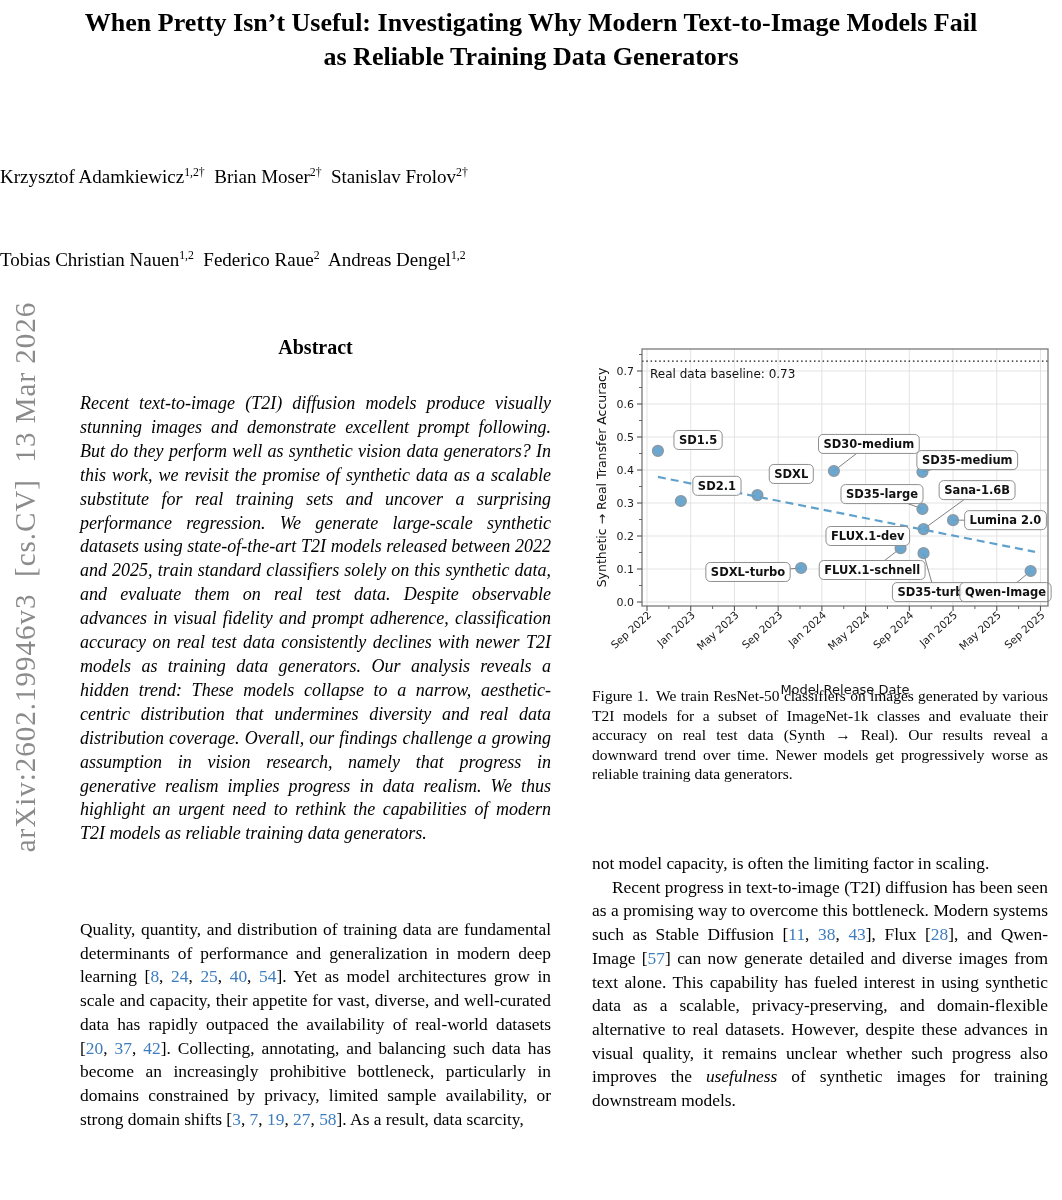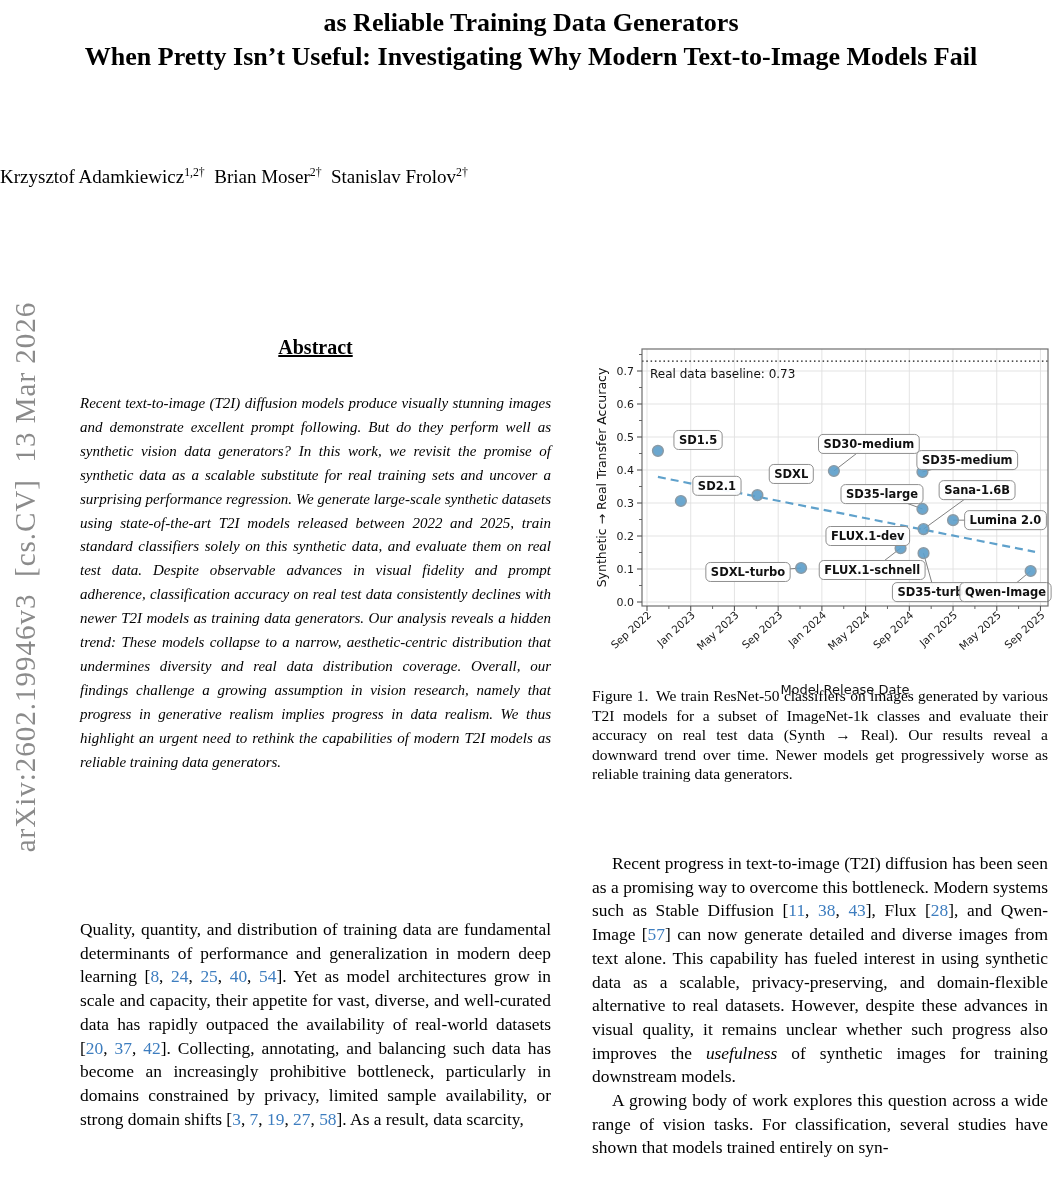--- a/index.html
+++ b/index.html
@@ -21,48 +21,49 @@
             font-size:19.5px; line-height:27.5px; white-space:pre; }
   .emails { position:absolute; top:262px; left:0; width:1062px; text-align:center;
             font-family:"Liberation Mono","DejaVu Sans Mono",monospace; font-size:13.5px; white-space:pre; }
   sup { font-size:62%; vertical-align:super; line-height:0; }
 
   
   .col-left  { position:absolute; left:80px;  top:330px; width:471px; height:870px; }
   .col-right { position:absolute; left:592px; top:336px; width:470px; height:864px; }
 
   .abstract-heading { position:absolute; top:6px; left:0; width:100%; text-align:center;
-                      font-size:20px; font-weight:bold;text-decoration:underline; }
+                      font-size:20px; font-weight:bold; }
   .abstract-text { position:absolute; top:62px; left:0; width:471px; font-style:italic;
-                   font-size:15px; line-height:23.9px; text-align:justify; }
+                   font-size:18px; line-height:23.9px; text-align:justify; }
   .intro-block { position:absolute; top:588px; left:0; width:471px; }
   .section-heading { font-size:21px; font-weight:bold; margin-bottom:16px; }
   .body-par { font-size:17.4px; line-height:23.7px; text-align:justify; }
   .indent { text-indent:20px; }
   .cite { color:#3d7dbf; }
 
   .figure-svg { position:absolute; top:4px; left:0; }
   .caption { position:absolute; top:350px; left:0; width:456px;
              font-size:15.5px; line-height:19.6px; text-align:justify; }
   .right-body { position:absolute; top:516px; left:0; width:456px; }
 </style>
 </head>
 <body>
 
 <div class="page">
 
   <div class="watermark">arXiv:2602.19946v3  [cs.CV]  13 Mar 2026</div>
 
   <div class="title-wrap">
+    <div class="title-line">When Pretty Isn’t Useful: Investigating Why Modern Text-to-Image Models Fail</div>
     <div class="title-line">as Reliable Training Data Generators</div>
-    <div class="title-line">When Pretty Isn’t Useful: Investigating Why Modern Text-to-Image Models Fail</div>
   </div>
 
   <div class="authors">
     <div>Krzysztof Adamkiewicz<sup>1,2†</sup>  Brian Moser<sup>2†</sup>  Stanislav Frolov<sup>2†</sup></div>
+    <div>Tobias Christian Nauen<sup>1,2</sup>  Federico Raue<sup>2</sup>  Andreas Dengel<sup>1,2</sup></div>
   </div>
 
 
 
   <div class="col-left">
     <div class="abstract-heading">Abstract</div>
     <p class="abstract-text">Recent text-to-image (T2I) diffusion models produce visually stunning images and demonstrate excellent prompt following. But do they perform well as synthetic vision data generators? In this work, we revisit the promise of synthetic data as a scalable substitute for real training sets and uncover a surprising performance regression. We generate large-scale synthetic datasets using state-of-the-art T2I models released between 2022 and 2025, train standard classifiers solely on this synthetic data, and evaluate them on real test data. Despite observable advances in visual fidelity and prompt adherence, classification accuracy on real test data consistently declines with newer T2I models as training data generators. Our analysis reveals a hidden trend: These models collapse to a narrow, aesthetic-centric distribution that undermines diversity and real data distribution coverage. Overall, our findings challenge a growing assumption in vision research, namely that progress in generative realism implies progress in data realism. We thus highlight an urgent need to rethink the capabilities of modern T2I models as reliable training data generators.</p>
     <div class="intro-block">
       <p class="body-par">Quality, quantity, and distribution of training data are fundamental determinants of performance and generalization in modern deep learning [<span class="cite">8</span>, <span class="cite">24</span>, <span class="cite">25</span>, <span class="cite">40</span>, <span class="cite">54</span>]. Yet as model architectures grow in scale and capacity, their appetite for vast, diverse, and well-curated data has rapidly outpaced the availability of real-world datasets [<span class="cite">20</span>, <span class="cite">37</span>, <span class="cite">42</span>]. Collecting, annotating, and balancing such data has become an increasingly prohibitive bottleneck, particularly in domains constrained by privacy, limited sample availability, or strong domain shifts [<span class="cite">3</span>, <span class="cite">7</span>, <span class="cite">19</span>, <span class="cite">27</span>, <span class="cite">58</span>]. As a result, data scarcity,</p>
     </div>
@@ -233,18 +234,18 @@
           <line x1="47" y1="113.5" x2="50" y2="113.5" stroke="#555" stroke-width="0.9"></line>
           <line x1="47" y1="80.49999999999997" x2="50" y2="80.49999999999997" stroke="#555" stroke-width="0.9"></line>
           <line x1="47" y1="47.5" x2="50" y2="47.5" stroke="#555" stroke-width="0.9"></line>
           <line x1="47" y1="14.5" x2="50" y2="14.5" stroke="#555" stroke-width="0.9"></line>
           <text x="253" y="354" text-anchor="middle" font-family="&quot;DejaVu Sans&quot;,&quot;Liberation Sans&quot;,sans-serif" font-size="13px" fill="#111">Model Release Date</text>
           <text transform="translate(14,137.5) rotate(-90)" text-anchor="middle" font-family="&quot;DejaVu Sans&quot;,&quot;Liberation Sans&quot;,sans-serif" font-size="12.5px" fill="#111">Synthetic → Real Transfer Accuracy</text>
         </g>
       </svg>
     <p class="caption">Figure 1. We train ResNet-50 classifiers on images generated by various T2I models for a subset of ImageNet-1k classes and evaluate their accuracy on real test data (Synth → Real). Our results reveal a downward trend over time. Newer models get progressively worse as reliable training data generators.</p>
     <div class="right-body">
+      <p class="body-par">not model capacity, is often the limiting factor in scaling.</p>
       <p class="body-par indent">Recent progress in text-to-image (T2I) diffusion has been seen as a promising way to overcome this bottleneck. Modern systems such as Stable Diffusion [<span class="cite">11</span>, <span class="cite">38</span>, <span class="cite">43</span>], Flux [<span class="cite">28</span>], and Qwen-Image [<span class="cite">57</span>] can now generate detailed and diverse images from text alone. This capability has fueled interest in using synthetic data as a scalable, privacy-preserving, and domain-flexible alternative to real datasets. However, despite these advances in visual quality, it remains unclear whether such progress also improves the <em>usefulness</em> of synthetic images for training downstream models.</p>
-      <p class="body-par indent">A growing body of work explores this question across a wide range of vision tasks. For classification, several studies have shown that models trained entirely on syn-</p>
     </div>
   </div>
 
 </div>
 
 </body></html>

